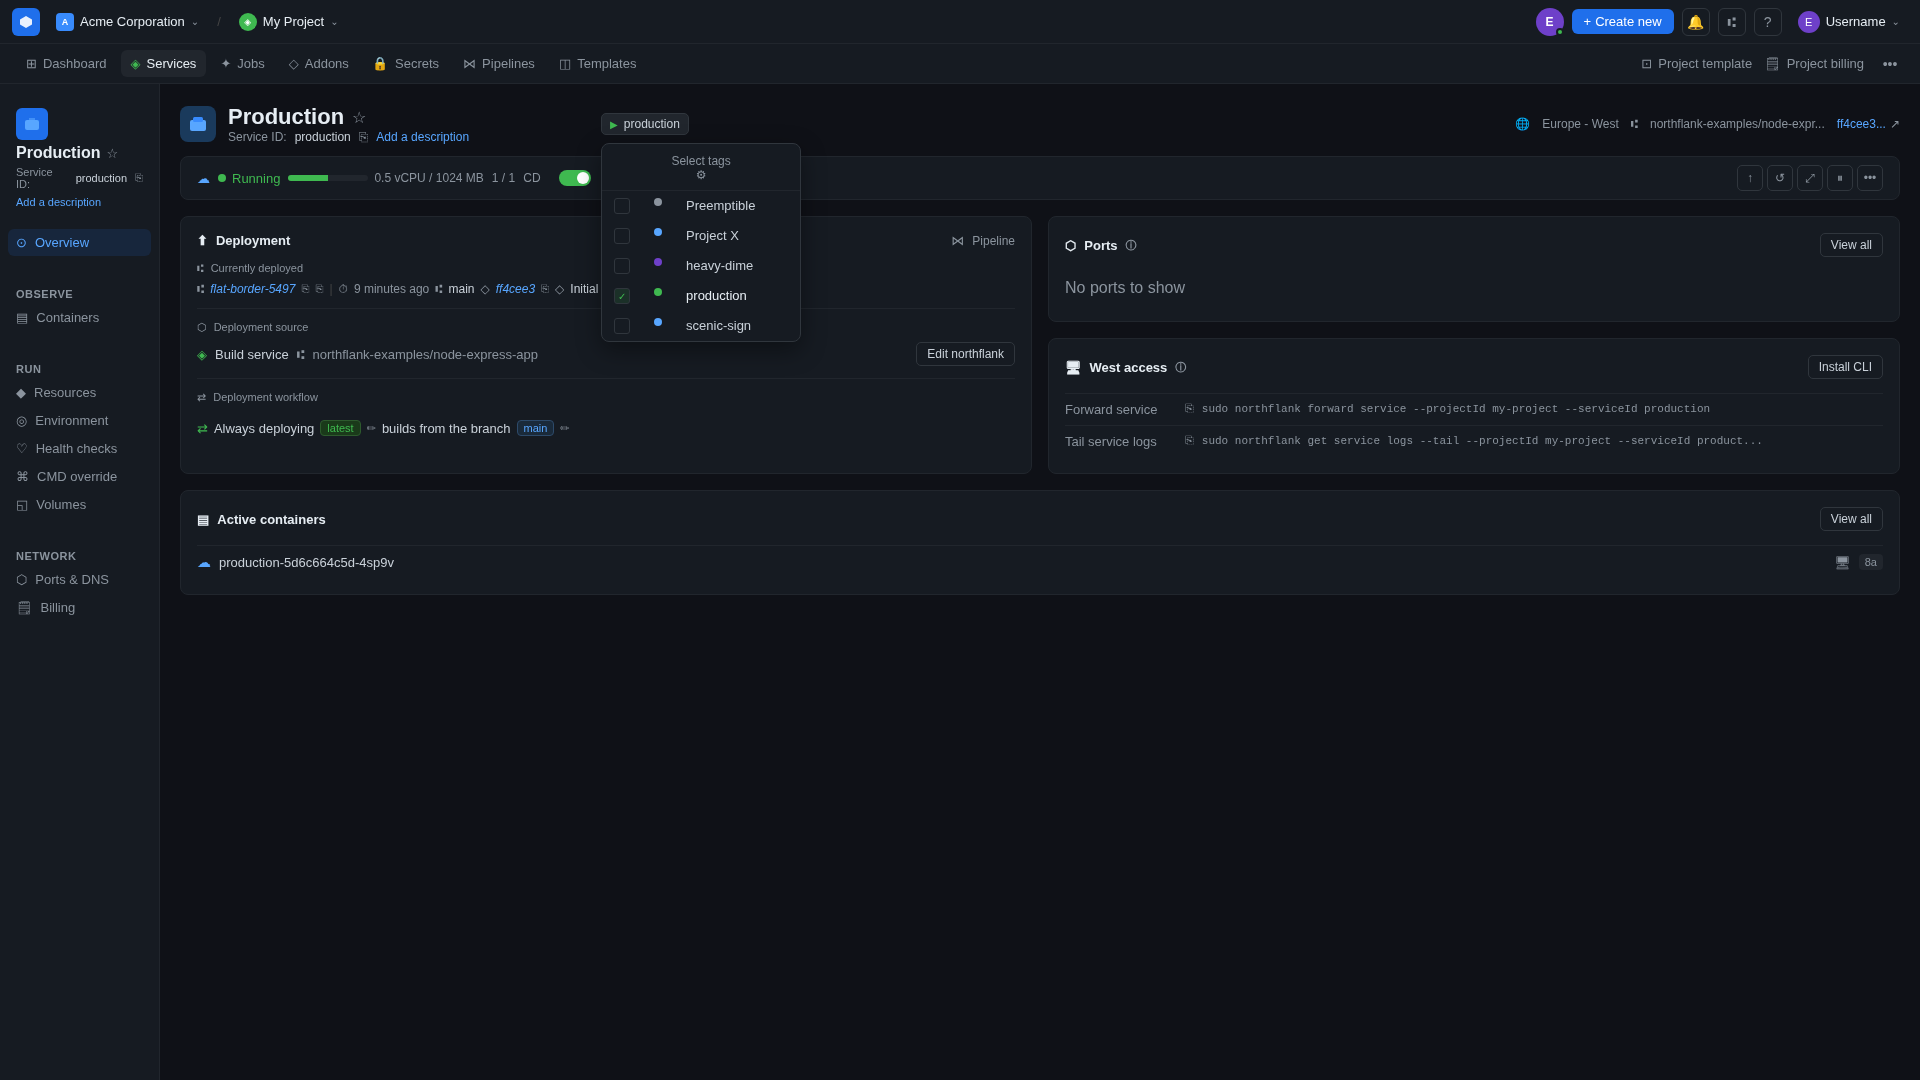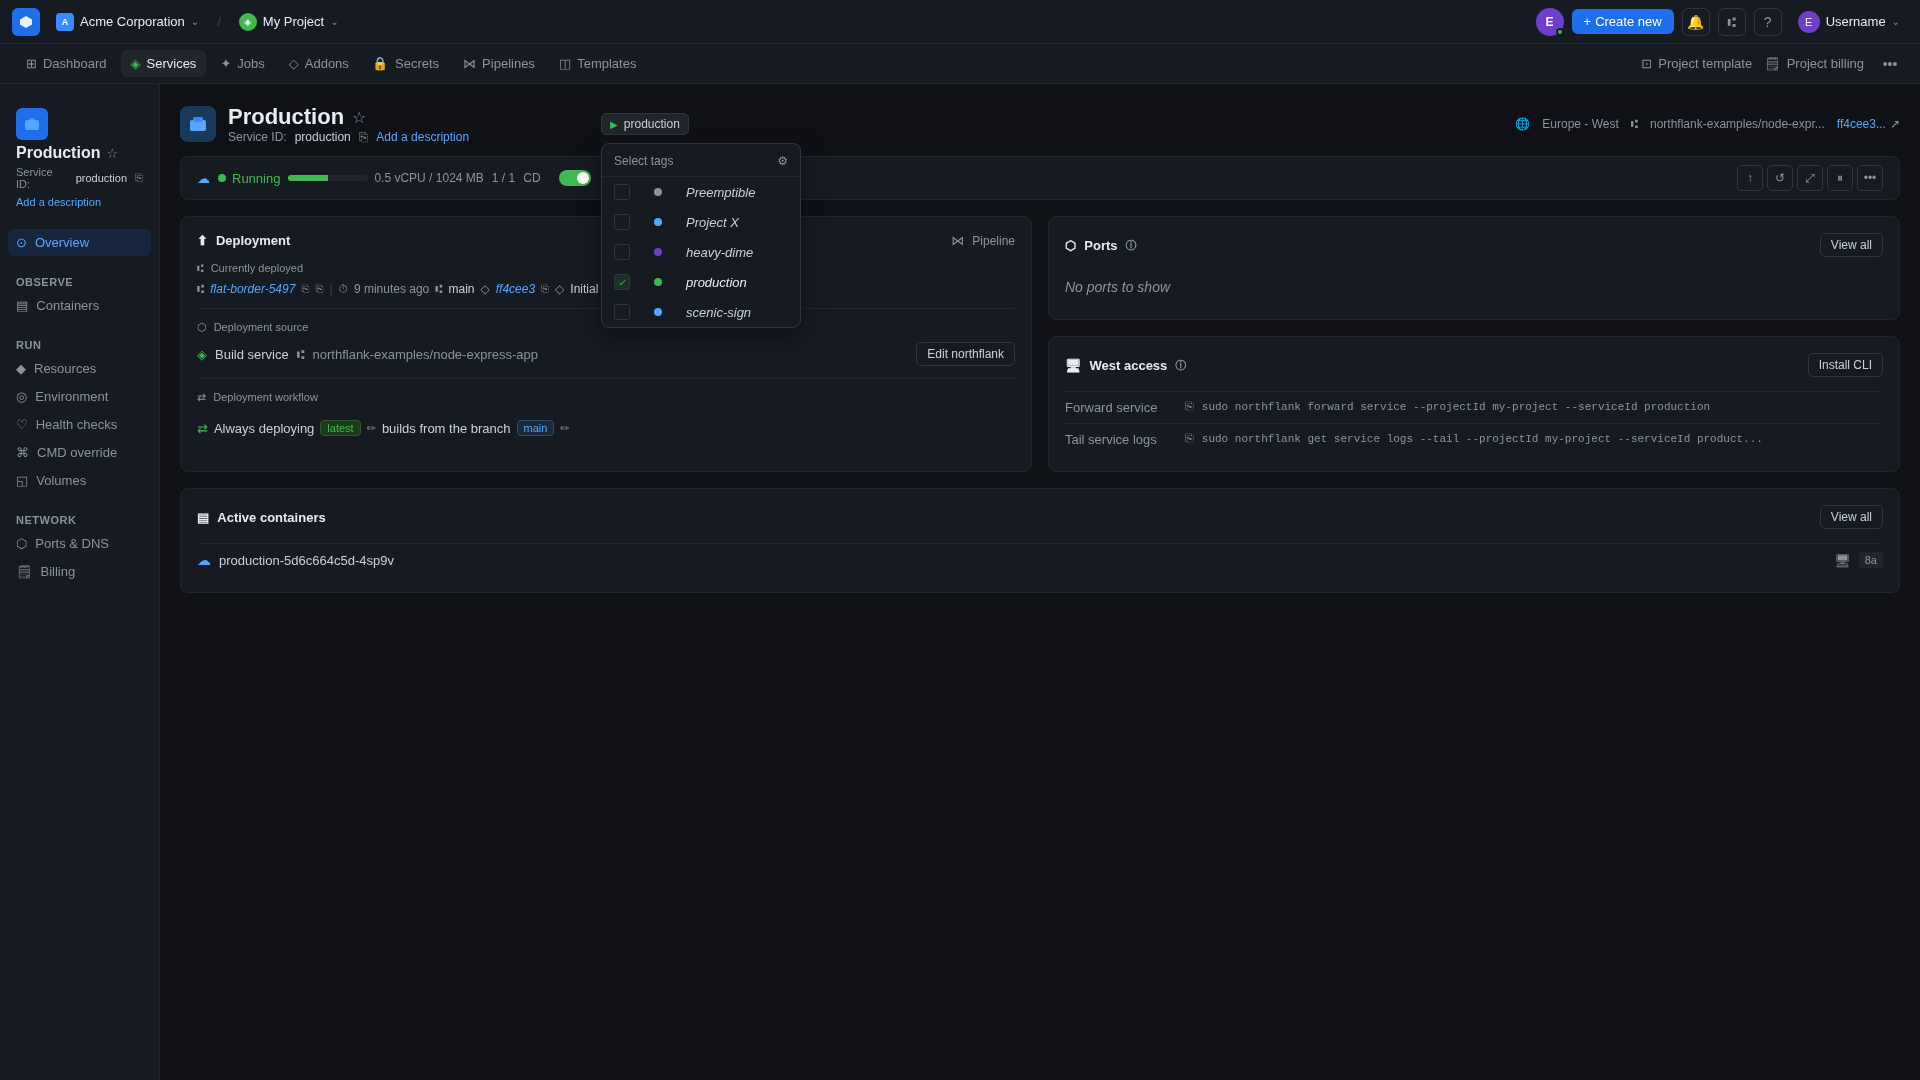--- a/index.html
+++ b/index.html
@@ -185,21 +185,21 @@
       color: #e6edf3;
     }
     .star-icon { color: #8b949e; cursor: pointer; }
     .sidebar-section-label {
       font-size: 11px;
       font-weight: 600;
       color: #8b949e;
       text-transform: uppercase;
       letter-spacing: 0.5px;
       padding: 8px 8px 4px;
-      margin-top: 12px;
+      margin-top: 24px;
     }
     .sidebar-item {
       display: flex; align-items: center; gap: 8px;
       padding: 6px 8px;
       border-radius: 6px;
       cursor: pointer;
       color: #8b949e;
       font-size: 13px;
       margin-bottom: 1px;
     }
@@ -233,28 +233,28 @@
       width: 200px;
       z-index: 100;
       box-shadow: 0 8px 24px rgba(0,0,0,0.4);
     }
     .tag-dropdown-header {
       display: flex; align-items: center; justify-content: space-between;
       padding: 10px 12px 8px;
       font-size: 12px;
       color: #8b949e;
       border-bottom: 1px solid #21262d;
+      flex-direction: column;
     }
     .tag-item {
-      display: flex; align-items: center; gap: 24px;
+      display: flex; gap: 24px;
       padding: 7px 12px;
       cursor: pointer;
       font-size: 13px;
       color: #c9d1d9;
-      font-style: italic;
     }
     .tag-item.checked { color: #e6edf3; }
     .tag-color {
       width: 8px; height: 8px;
       border-radius: 50%;
       flex-shrink: 0;
     }
     .tag-check {
       width: 16px; height: 16px;
       border: 1px solid #30363d;
@@ -416,24 +416,23 @@
       border: 1px solid #30363d;
       border-radius: 5px;
       background: transparent;
       color: #c9d1d9;
       font-size: 12px;
       cursor: pointer;
     }
 
     
     .empty-text {
-      font-size: 14px;
+      font-size: 16px;
       color: #8b949e;
       padding: 8px 0;
-      font-style: italic;
     }
 
     
     .local-access-card {
       margin-top: 16px;
     }
     .access-row {
       display: flex; align-items: flex-start; justify-content: space-between;
       padding: 8px 0;
       border-top: 1px solid #21262d;

